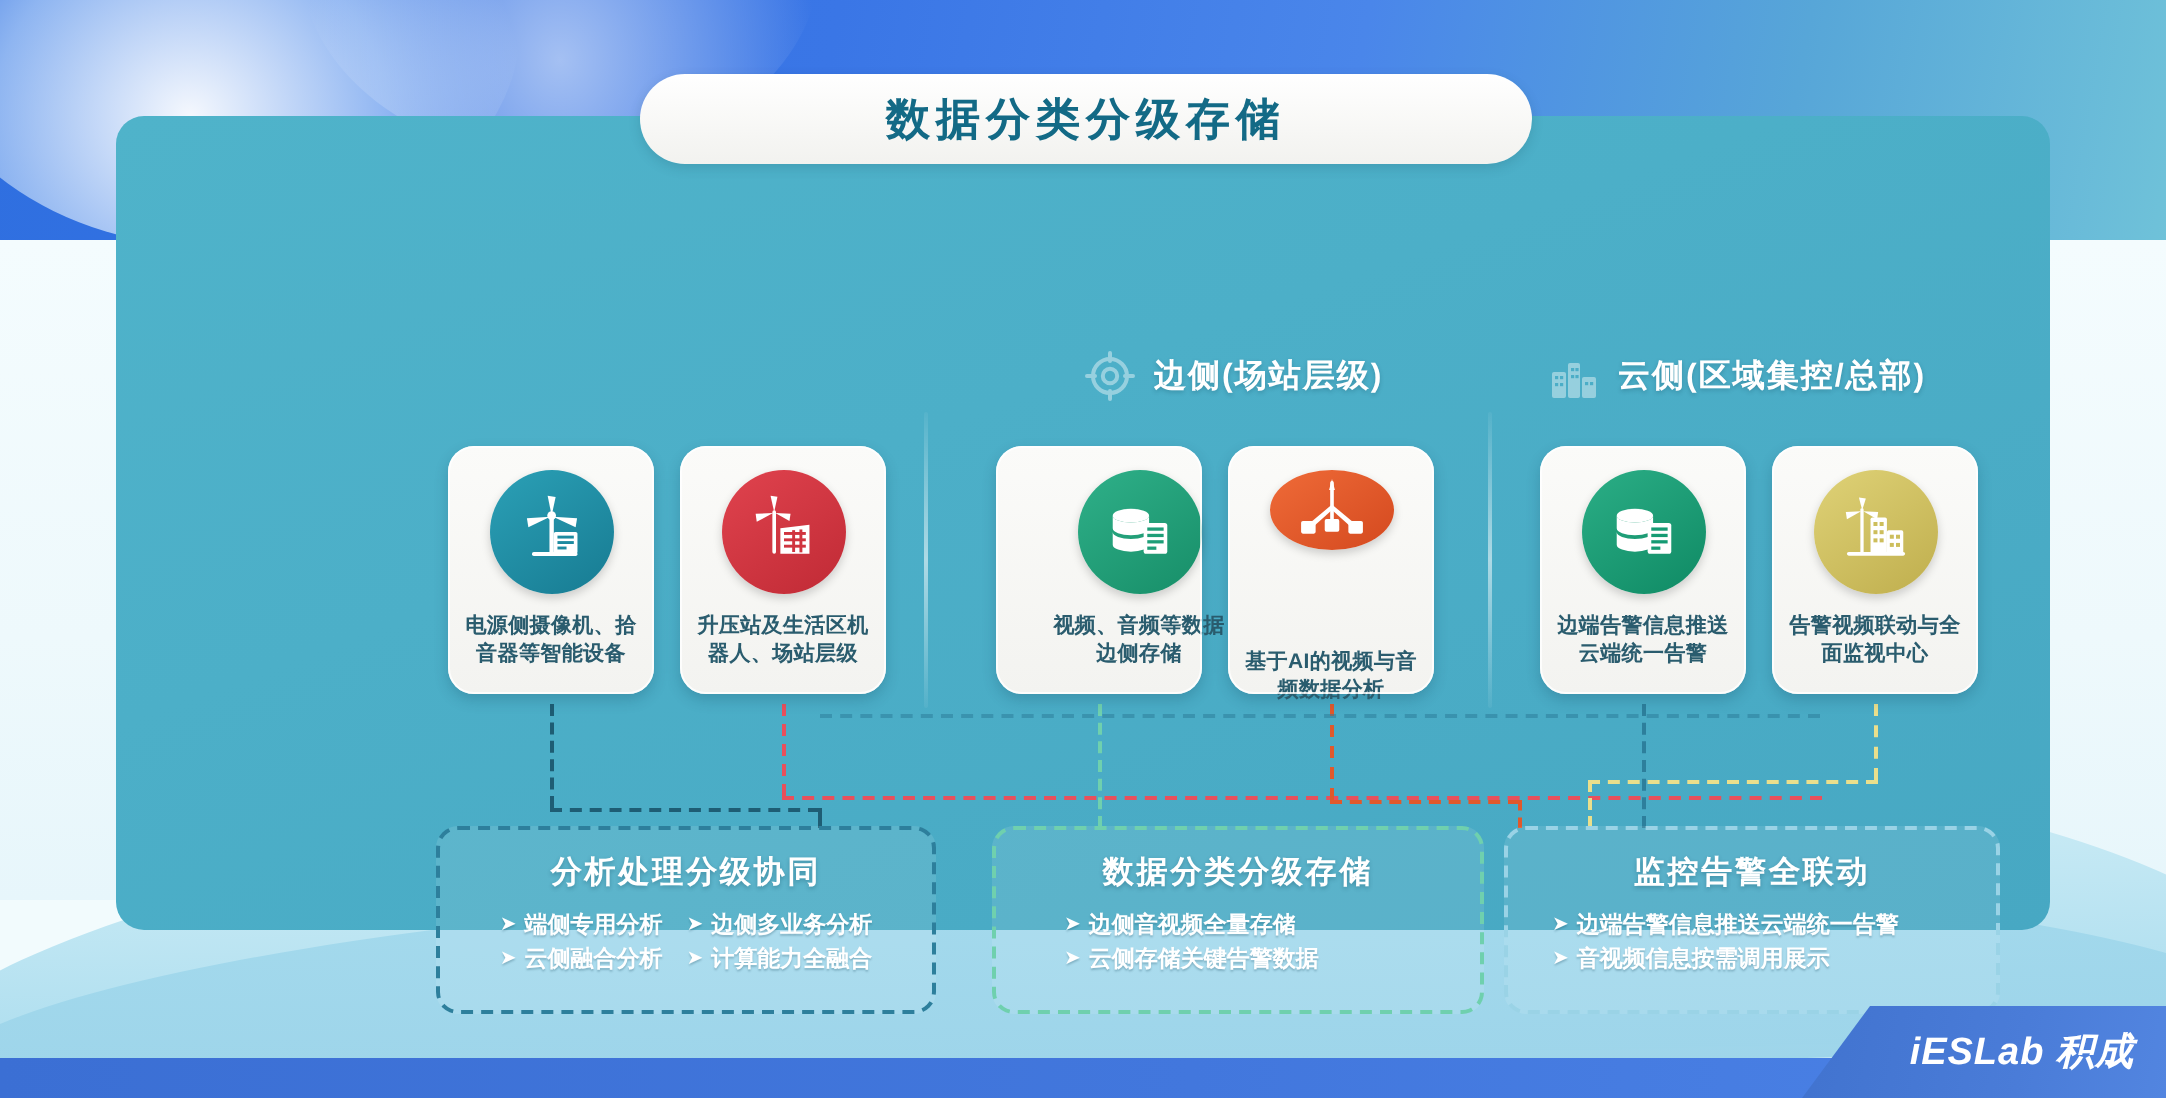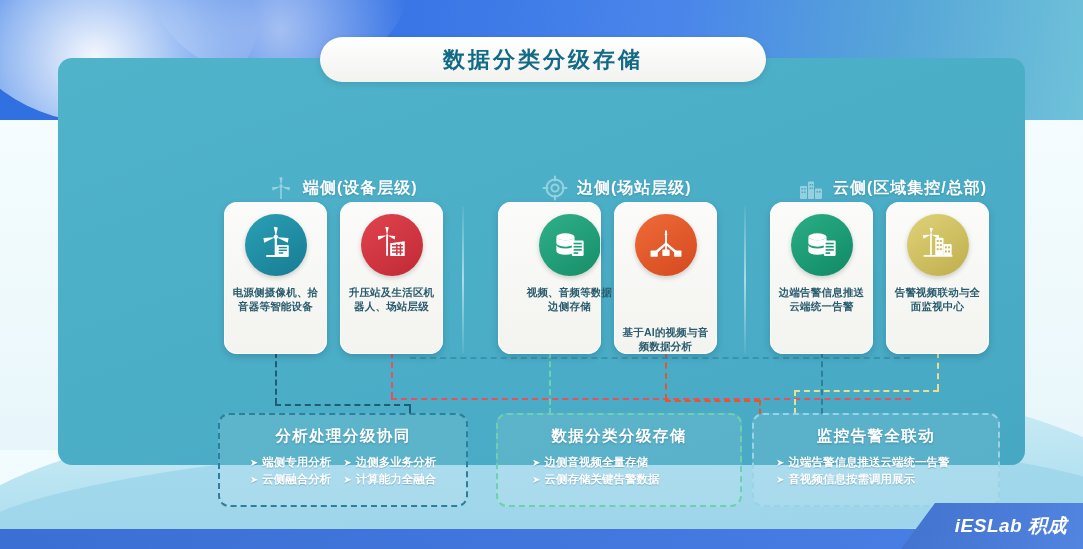--- a/index.html
+++ b/index.html
@@ -85,33 +85,33 @@
   .sec-head {
     position: absolute; display: flex; align-items: center; gap: 9px;
   }
   .sec-head .hicon { width: 26px; height: 26px; opacity: .42; }
   .sec-head .htxt {
     font-size: 16px; font-weight: bold; color: #ffffff; letter-spacing: 1px;
     text-shadow: 0 1px 2px rgba(10,60,80,.25);
   }
   #sec-head-0 { left: 210px; top: 117px; }
   #sec-head-1 { left: 484px; top: 117px; }
-  #sec-head-2 { left: 740px; top: 117px; }
+  #sec-head-2 { left: 716px; top: 117px; }
 
   .divider {
     position: absolute; top: 148px; width: 2px; height: 148px;
     background: linear-gradient(180deg, rgba(255,255,255,.05), rgba(255,255,255,.55), rgba(255,255,255,.05));
     border-radius: 1px;
   }
   #div-1 { left: 404px; }
   #div-2 { left: 686px; }
 
   
   .card {
-    position: absolute; top: 144px; width: 103px; height: 152px;
+    position: absolute; top: 165px; width: 103px; height: 124px;
     border-radius: 13px;
     background: linear-gradient(180deg, #fbfbf9 0%, #f3f3f0 100%);
     box-shadow: 0 3px 7px rgba(12,60,80,.22);
     display: flex; flex-direction: column; align-items: center;
     padding-top: 12px;
   }
   .card::after {
     content: ""; position: absolute; inset: 0; border-radius: 13px;
     border: 1px solid rgba(255,255,255,.8); pointer-events: none;
   }
@@ -175,34 +175,20 @@
     <div class="bg-top-glow"></div>
     <div class="bg-top-glow2"></div>
   </div>
   <div class="bg-mid"></div>
   <div class="bg-wave1"></div>
   <div class="bg-wave2"></div>
   <div class="bg-bottombar"></div>
 
   <div class="panel">
 
-    <div class="sec-head" id="sec-head-0">
-      <span class="hicon">
-        <svg viewBox="0 0 26 26" width="26" height="26">
-            <g fill="#ffffff">
-          <rect x="12.2" y="11" width="1.6" height="13" rx=".6"></rect>
-          <path d="M13 11 L11.4 2.2 L14.6 2.6 Z"></path>
-          <path d="M13 11.6 L4.6 15.4 L4 12.2 Z"></path>
-          <path d="M13 11.6 L21.4 15.4 L22 12.2 Z"></path>
-          <circle cx="13" cy="11" r="1.7"></circle>
-        </g>
-          </svg>
-      </span>
-      <span class="htxt">端侧(设备层级)</span>
-    </div>
 
     <div class="sec-head" id="sec-head-1">
       <span class="hicon">
         <svg viewBox="0 0 26 26" width="26" height="26">
           <circle cx="13" cy="13" r="8.5" fill="none" stroke="#ffffff" stroke-width="2"></circle>
           <circle cx="13" cy="13" r="3.6" fill="none" stroke="#ffffff" stroke-width="2"></circle>
           <path d="M13 1.5 v4 M13 20.5 v4 M1.5 13 h4 M20.5 13 h4" stroke="#ffffff" stroke-width="2" stroke-linecap="round"></path>
         </svg>
       </span>
       <span class="htxt">边侧(场站层级)</span>

